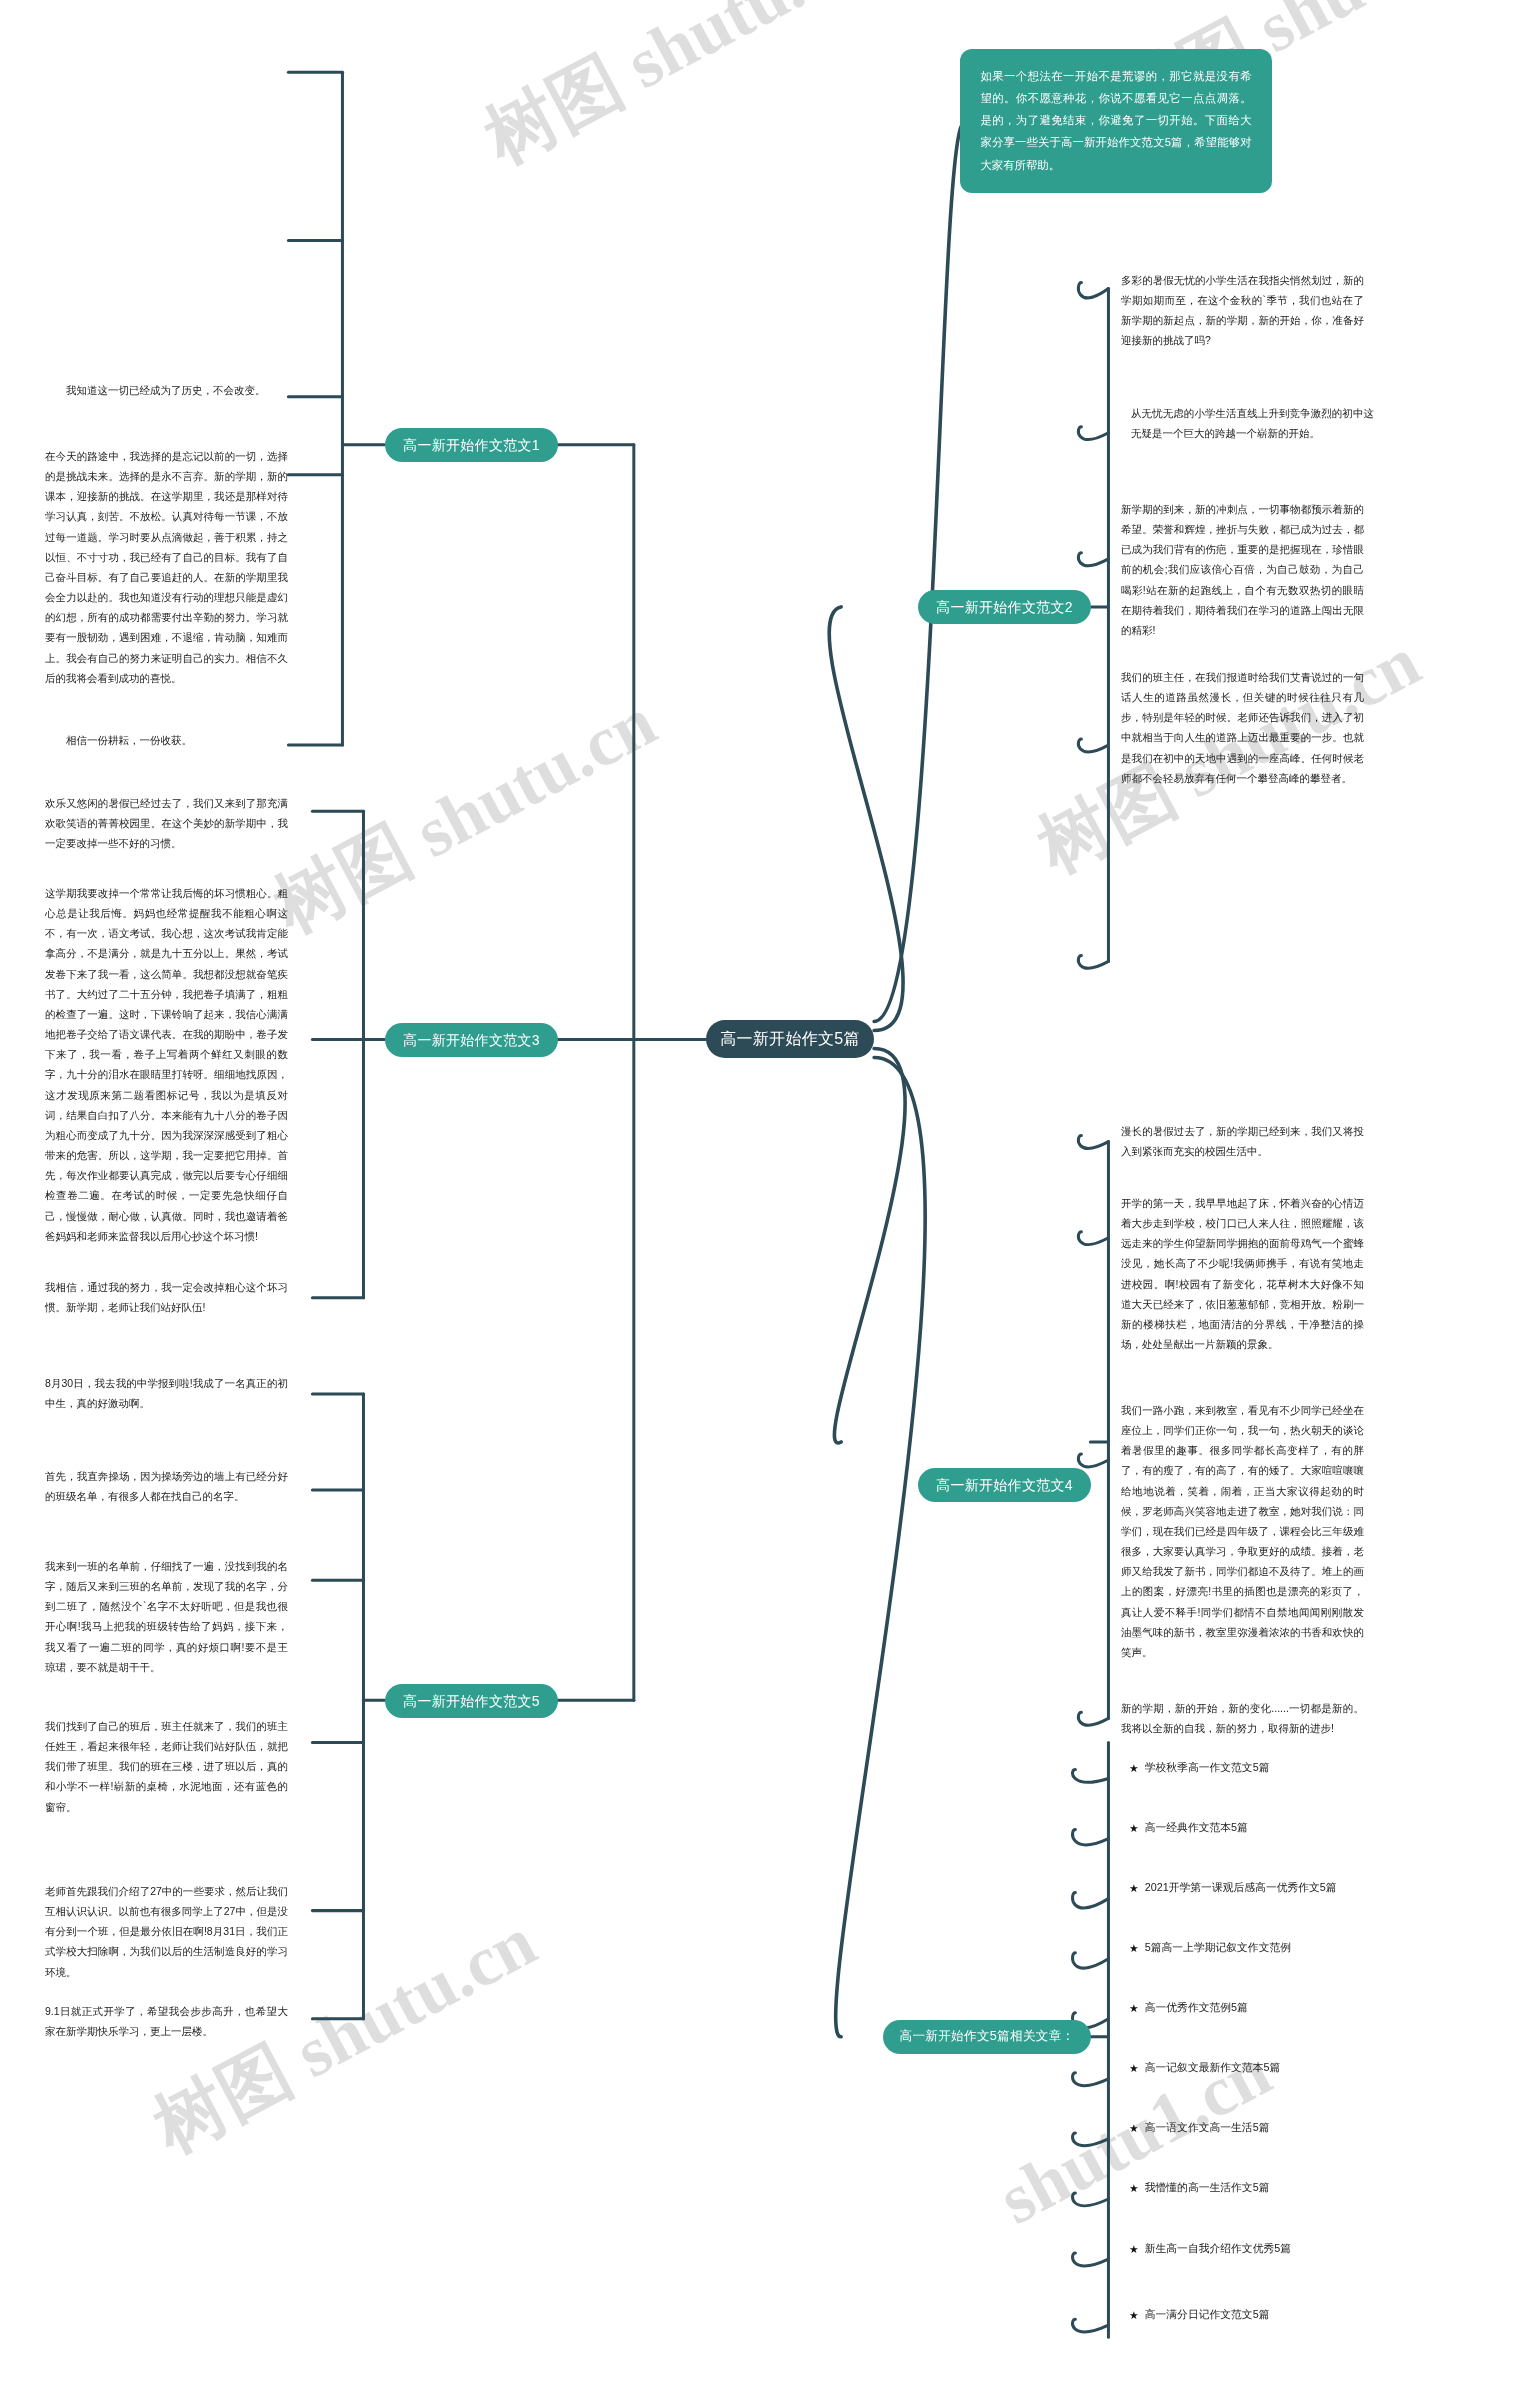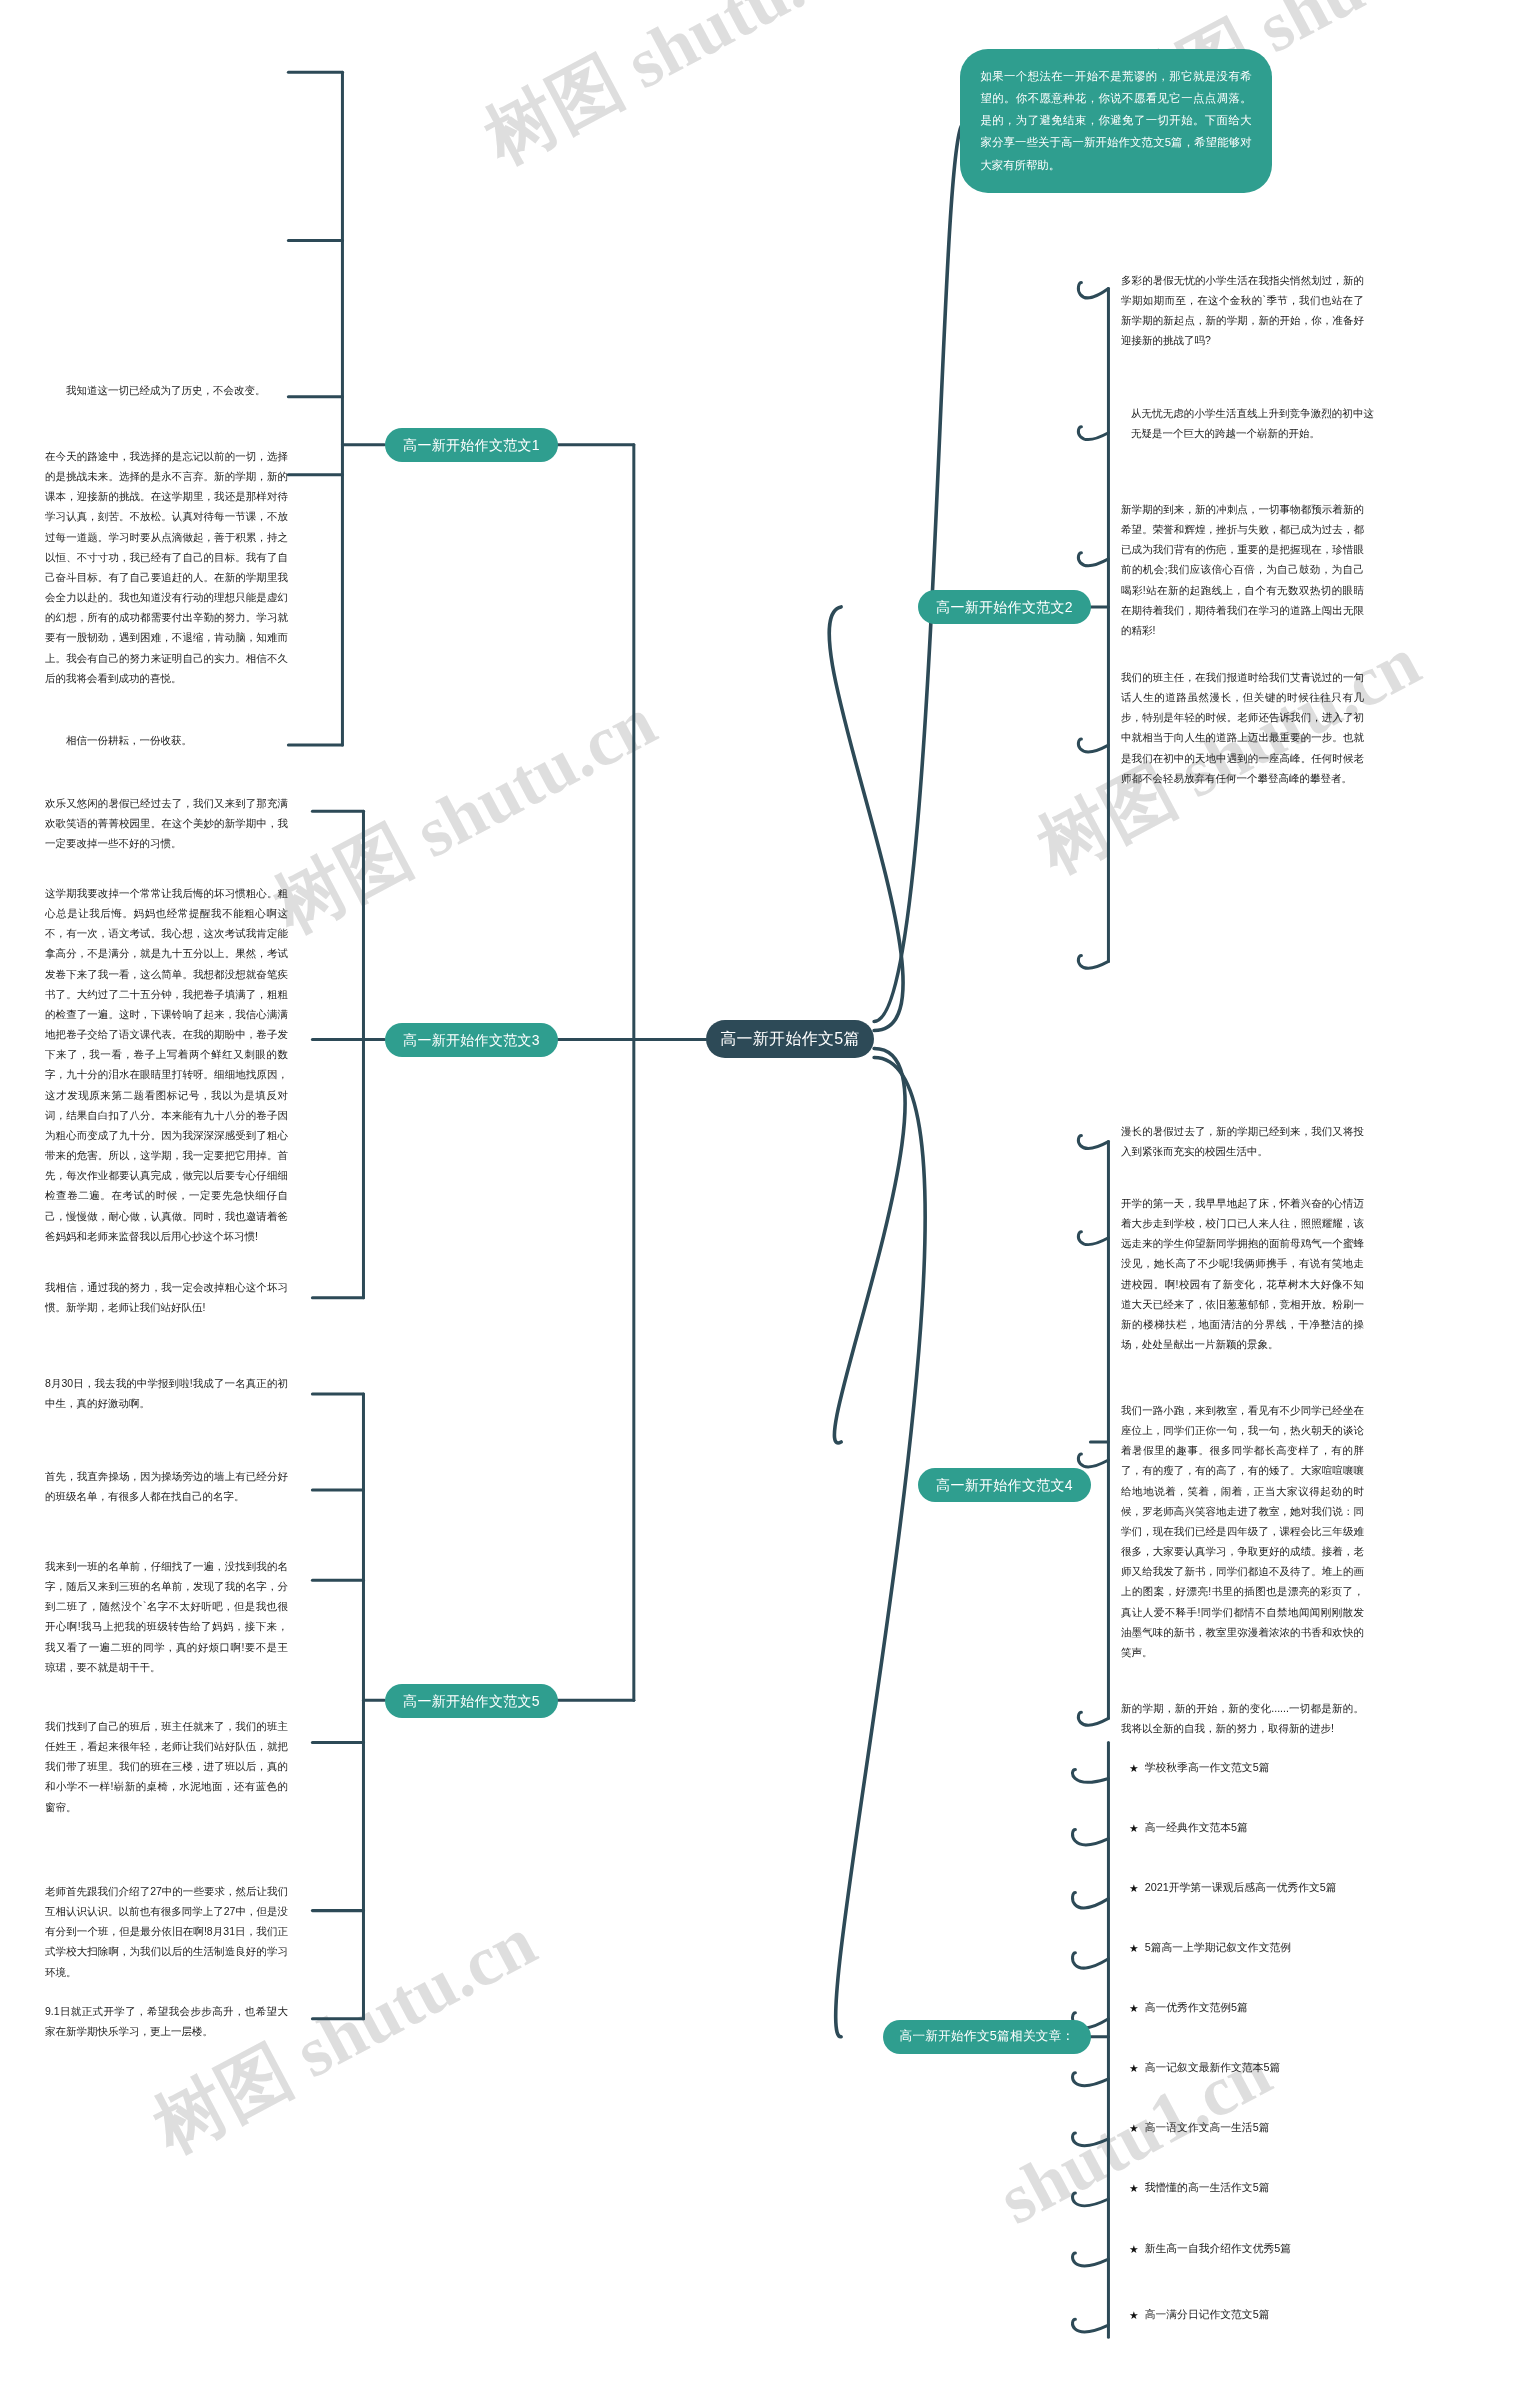--- a/index.html
+++ b/index.html
@@ -74,21 +74,21 @@
     white-space: pre-wrap;
     word-break: break-all;
   }
   .para.indent { text-indent: 2em; }
 
   
   .intro {
     position: absolute;
     background: #2f9e8f;
     color: #ffffff;
-    border-radius: 28px;
+    border-radius: 12px;
     font-size: 11.4px;
     line-height: 1.95;
     padding: 15.6px 20.4px 17px 20.4px;
     text-align: justify;
     text-justify: inter-ideograph;
     word-break: break-all;
   }
 
   
   .rel-item {

